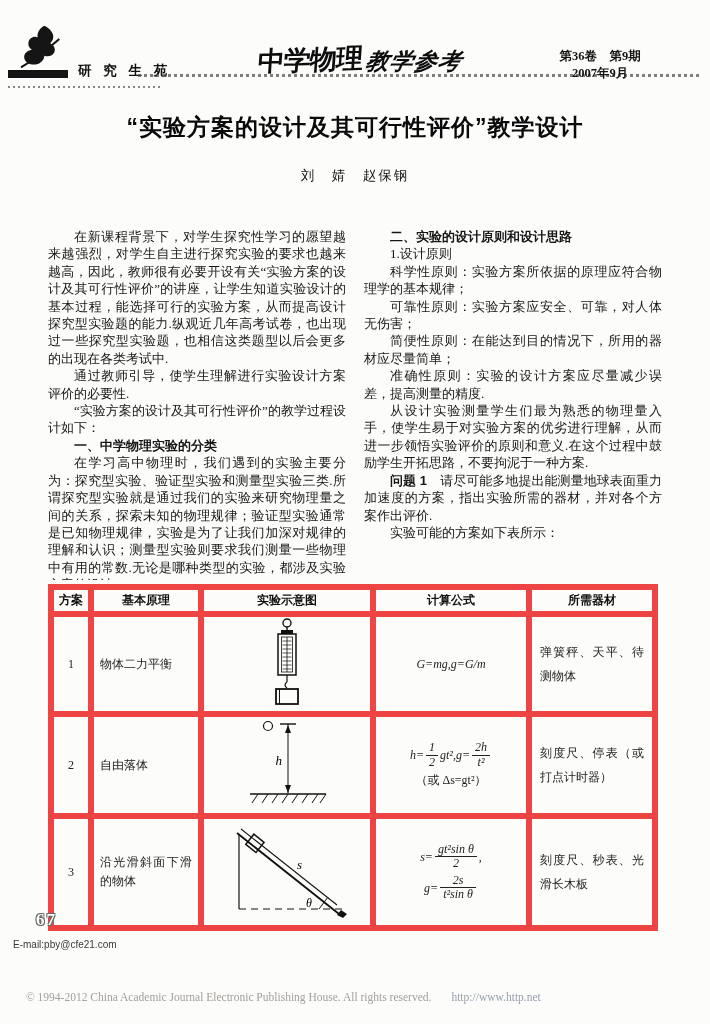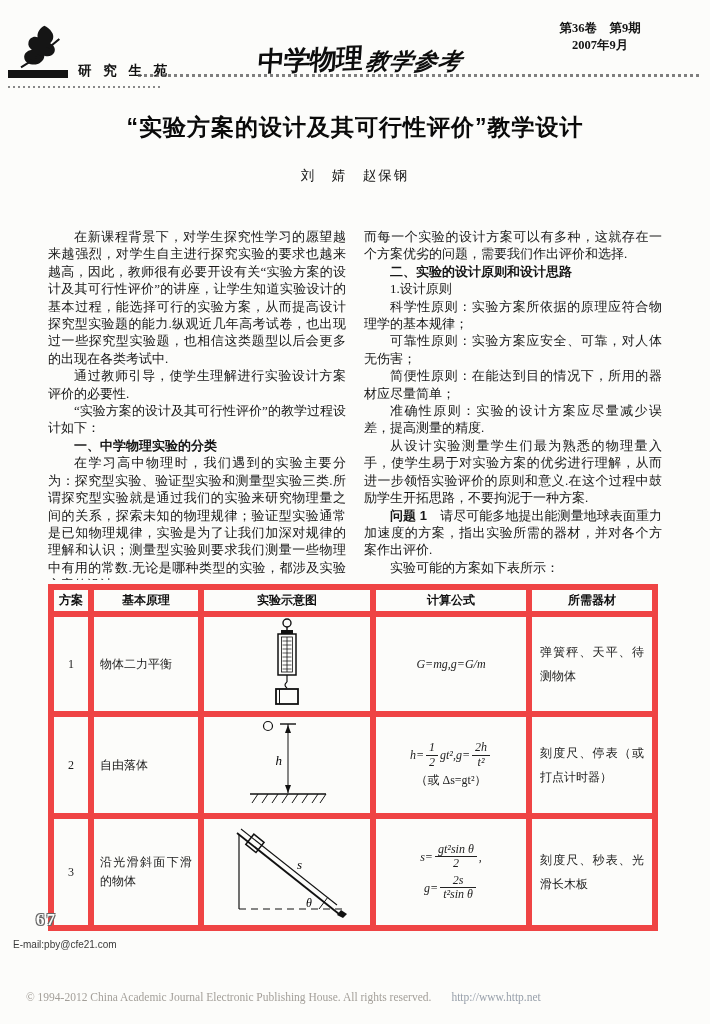--- a/index.html
+++ b/index.html
@@ -23,21 +23,21 @@
     opacity:.75;
   }
   .rule-small {
     position:absolute; left:8px; top:86px; width:152px; height:1.5px;
     background:repeating-linear-gradient(90deg,#888 0 2px, transparent 2px 5px);
   }
   .journal-name { position:absolute; left:258px; top:42px; white-space:nowrap; color:#0d0d0d; }
   .jn1 { display:inline-block; font-size:27px; font-weight:900; transform:skewX(-6deg) rotate(-2deg); letter-spacing:-1px; }
   .jn2 { display:inline-block; font-size:23px; font-weight:700; font-style:italic; transform:skewX(-12deg); margin-left:4px; letter-spacing:1px; }
   .issue-info {
-    position:absolute; left:535px; top:20px; width:130px;
+    position:absolute; left:535px; top:48px; width:130px;
     text-align:center; font-size:12.5px; font-weight:bold; line-height:17px; color:#151515;
   }
   
   .title {
     position:absolute; top:112px; left:0; width:100%; text-align:center;
     font-family:"Liberation Sans", sans-serif;
     font-size:23px; font-weight:900; letter-spacing:1px; color:#0a0a0a;
   }
   .authors { position:absolute; top:167px; width:100%; text-align:center; font-size:13.5px; letter-spacing:2px; color:#151515; }
   .affiliation { position:absolute; top:188px; width:100%; text-align:center; font-size:12.5px; color:#1a1a1a; }
@@ -115,21 +115,20 @@
 
   <div class="columns">
     <div class="col">
       <p class="indent">在新课程背景下，对学生探究性学习的愿望越来越强烈，对学生自主进行探究实验的要求也越来越高，因此，教师很有必要开设有关“实验方案的设计及其可行性评价”的讲座，让学生知道实验设计的基本过程，能选择可行的实验方案，从而提高设计探究型实验题的能力.纵观近几年高考试卷，也出现过一些探究型实验题，也相信这类题型以后会更多的出现在各类考试中.</p>
       <p class="indent">通过教师引导，使学生理解进行实验设计方案评价的必要性.</p>
       <p class="indent">“实验方案的设计及其可行性评价”的教学过程设计如下：</p>
       <p class="sec-head">一、中学物理实验的分类</p>
       <p class="indent">在学习高中物理时，我们遇到的实验主要分为：探究型实验、验证型实验和测量型实验三类.所谓探究型实验就是通过我们的实验来研究物理量之间的关系，探索未知的物理规律；验证型实验通常是已知物理规律，实验是为了让我们加深对规律的理解和认识；测量型实验则要求我们测量一些物理中有用的常数.无论是哪种类型的实验，都涉及实验方案的设计，</p>
     </div>
     <div class="col">
-      <p>而每一个实验的设计方案可以有多种，这就存在一个方案优劣的问题，需要我们作出评价和选择.</p>
       <p class="sec-head">二、实验的设计原则和设计思路</p>
       <p class="indent">1.设计原则</p>
       <p class="indent">科学性原则：实验方案所依据的原理应符合物理学的基本规律；</p>
       <p class="indent">可靠性原则：实验方案应安全、可靠，对人体无伤害；</p>
       <p class="indent">简便性原则：在能达到目的情况下，所用的器材应尽量简单；</p>
       <p class="indent">准确性原则：实验的设计方案应尽量减少误差，提高测量的精度.</p>
       <p class="indent">从设计实验测量学生们最为熟悉的物理量入手，使学生易于对实验方案的优劣进行理解，从而进一步领悟实验评价的原则和意义.在这个过程中鼓励学生开拓思路，不要拘泥于一种方案.</p>
       <p class="indent"><span class="prob-label">问题 1</span><span>　请尽可能多地提出能测量地球表面重力加速度的方案，指出实验所需的器材，并对各个方案作出评价.</span></p>
       <p class="indent">实验可能的方案如下表所示：</p>
     </div>

